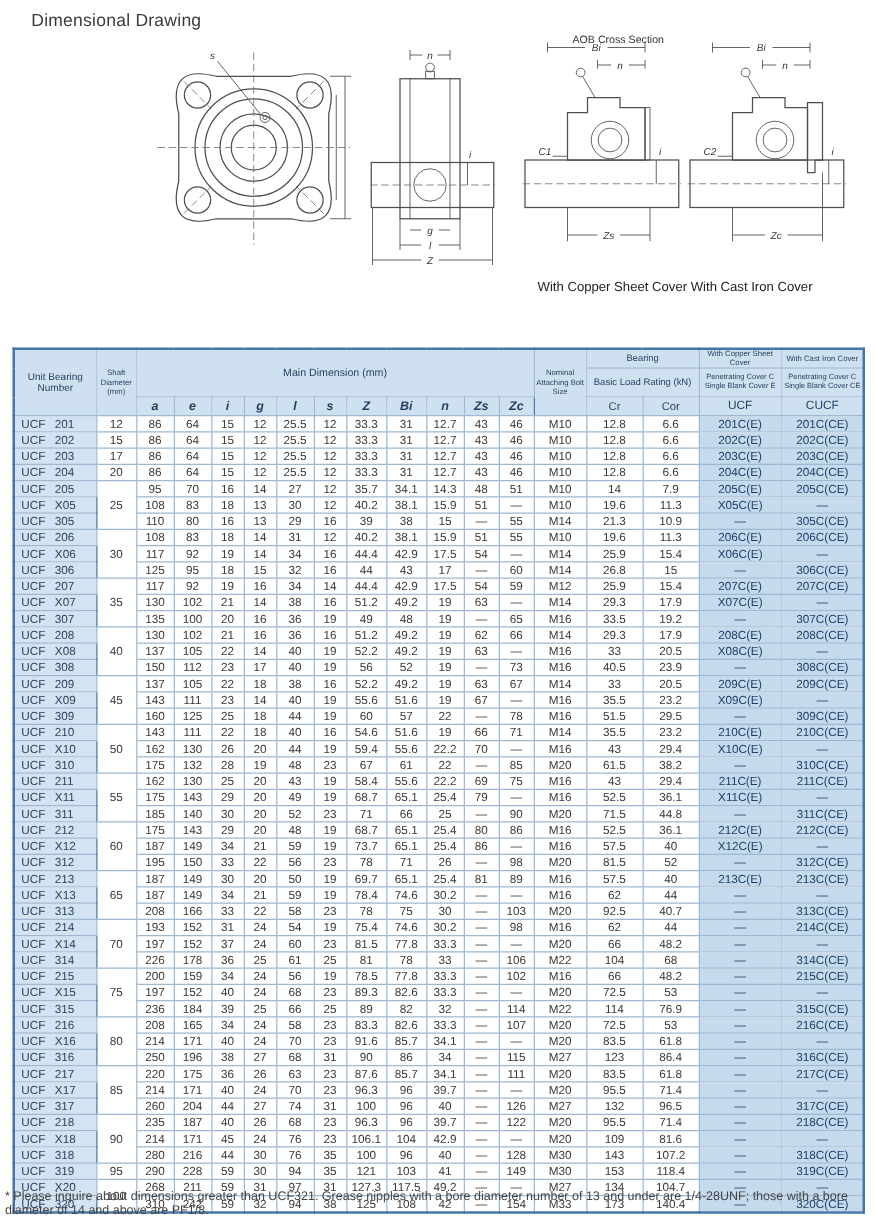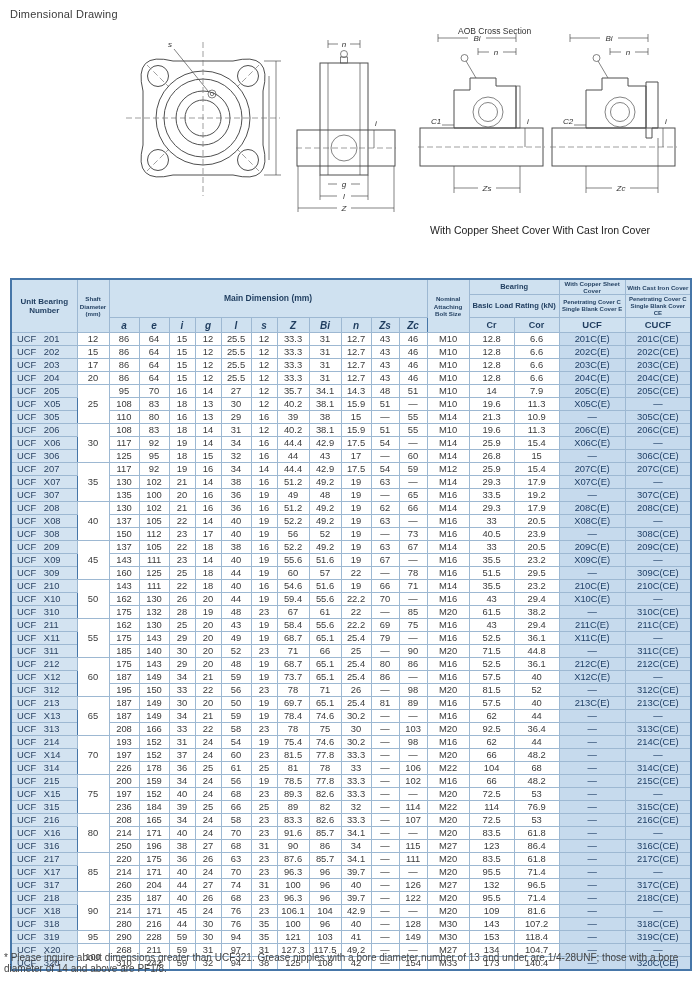--- a/index.html
+++ b/index.html
@@ -1,45 +1,45 @@
 <!DOCTYPE html>
 <html><head>
 <meta charset="utf-8">
 <style>
   html,body{margin:0;padding:0}
   body{width:700px;height:981px;background:#fff;font-family:"Liberation Sans",sans-serif;position:relative;overflow:hidden}
-  .title{position:absolute;top:8px;left:10px;font-size:11px;color:#3b3b3b;letter-spacing:.2px}
+  .title{position:absolute;top:8px;left:25px;font-size:14px;color:#3b3b3b;letter-spacing:.2px}
   .drawings{position:absolute;top:26px;left:0;width:700px;height:196px}
   .drawings svg{position:absolute}
   #sv1{left:118px;top:10px}
   #sv2{left:296px;top:6px}
   #sv3{left:418px;top:2px}
   #sv4{left:550px;top:2px}
   .aob{position:absolute;left:458px;top:0;width:146px;text-align:left;font-size:8.5px;color:#333}
   .captions{position:absolute;top:224px;left:0;width:700px;height:16px;font-size:10.5px;color:#222}
   .cap-left{position:absolute;left:126px;width:244px;text-align:center}
   .cap-right{position:absolute;left:391px;width:298px;text-align:center}
   table{position:absolute;top:278px;left:10px;width:680px;border-collapse:collapse;table-layout:fixed;border:2px solid #4676a8}
   th,td{border:1px solid #9db8d2;overflow:hidden;white-space:nowrap}
   .bl{border-left:1.4px solid #4676a8}
-  thead th{background:#cfe1f0;font-weight:bold;color:#1f3d5f;text-align:center;padding:0;white-space:normal;line-height:1.15}
+  thead th{background:#cfe1f0;font-weight:normal;color:#1f3d5f;text-align:center;padding:0;white-space:normal;line-height:1.15}
   .r1 th{height:13px}
   .r2 th{height:22px}
   .r3 th{height:14px}
   .h-no{font-size:8px}
   .h-shaft{font-size:6.2px}
   .h-main{font-size:8.5px}
   .h-bolt{font-size:6.2px}
   .h-bear{font-size:7.5px}
   .h-cov{font-size:6.2px}
   .h-rate{font-size:7.6px}
   .h-sub{font-size:6px}
   .h-dim{font-size:10px;font-style:italic;font-weight:bold}
   .h-cr{font-size:9px}
-  .h-code{font-size:9.5px;font-weight:bold}
+  .h-code{font-size:9.5px;font-weight:normal}
   tbody td{height:12px;line-height:12px;font-size:9.4px;color:#3a3a3a;text-align:center;padding:0 1px}
   tbody .c-no{background:#d3e3f1;text-align:left;padding-left:5px;color:#2c4463;word-spacing:5px}
   tbody .c-ucf,tbody .c-cucf{background:#c6daed;color:#1f3f66}
   tr.gs td{border-top:1.4px solid #4676a8}
   .footnote{position:absolute;left:4px;bottom:7px;width:682px;font-size:10px;color:#444}
   .ln{stroke:#4f4f4f;stroke-width:1;fill:none}
   .lnt{stroke:#4f4f4f;stroke-width:.7;fill:none}
   .dash{stroke:#777;stroke-width:.7;fill:none;stroke-dasharray:6 3}
   .lbl{font-size:8px;font-style:italic;fill:#333;text-anchor:middle}
 </style>
@@ -825,21 +825,21 @@
         <td class="c-dim">22</td>
         <td class="c-dim">58</td>
         <td class="c-dim">23</td>
         <td class="c-dim">78</td>
         <td class="c-dim">75</td>
         <td class="c-dim">30</td>
         <td class="c-dim">—</td>
         <td class="c-dim">103</td>
         <td class="c-bolt bl">M20</td>
         <td class="c-cr bl">92.5</td>
-        <td class="c-cor">36.4</td>
+        <td class="c-cor">40.7</td>
         <td class="c-ucf bl">—</td>
         <td class="c-cucf bl">313C(CE)</td>
       </tr>
       <tr class="gs">
         <td class="c-no">UCF 214</td>
         <td class="c-shaft bl" rowspan="3">70</td>
         <td class="c-dim bl">193</td>
         <td class="c-dim">152</td>
         <td class="c-dim">31</td>
         <td class="c-dim">24</td>

